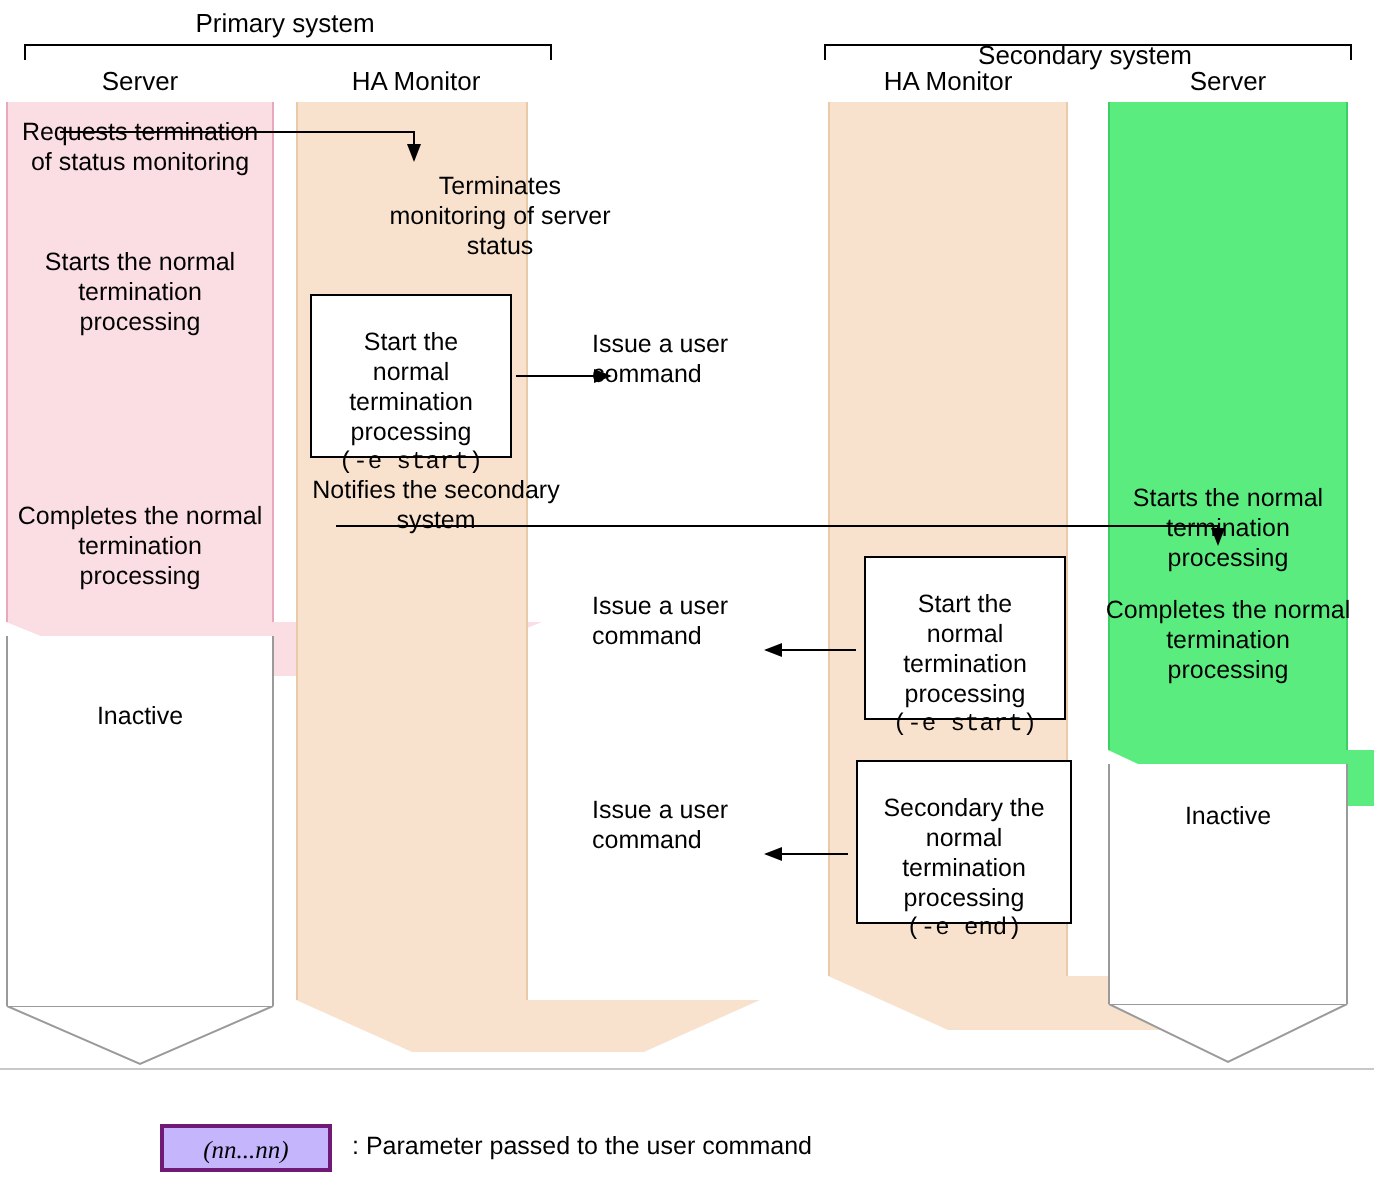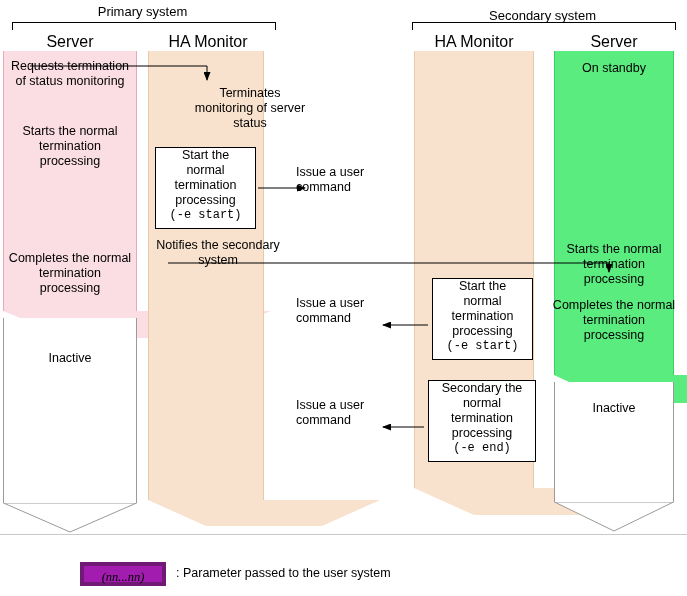--- a/index.html
+++ b/index.html
@@ -29,21 +29,21 @@
     color: #000;
   }
   .group-bracket {
     border-top: 1px solid #000;
     border-left: 1px solid #000;
     border-right: 1px solid #000;
     height: 7px;
   }
   .col-label {
     text-align: center;
-    font-size: 16px;
+    font-size: 13px;
   }
 
   
   .band {
     box-sizing: border-box;
   }
   .band .body {
     box-sizing: border-box;
     width: 100%;
     height: 100%;
@@ -104,41 +104,41 @@
 
   
   .cmd-box {
     position: absolute;
     box-sizing: border-box;
     background: #ffffff;
     border: 1px solid #000;
     text-align: center;
     font-size: 12.5px;
     line-height: 15px;
-    padding-top: 0;
+    padding-top: 16px;
   }
   .mono {
     font-family: "Liberation Mono", monospace;
     font-size: 12px;
   }
 
   .plain-text {
     position: absolute;
     text-align: left;
     font-size: 12.5px;
     line-height: 15px;
   }
 
   
   .legend-label { position: absolute; font-size: 18px; margin-top: 28px; }
   .legend-box {
     position: absolute;
     box-sizing: border-box;
-    border: 4px solid #701a75;
-    background: #a21caf;
+    border: 2px solid #701a75;
+    background: #c4b5fd;
     text-align: center;
     font-size: 12.5px;
     font-style: italic;
     font-family: "Liberation Serif", serif;
     line-height: 22px;
   }
   .legend-desc { position: absolute; font-size: 12.5px; }
 
   .hr-bottom {
     position: absolute;
@@ -148,21 +148,21 @@
   svg.arrow { position: absolute; overflow: visible; }
 </style>
 </head>
 <body>
 
 <div id="stage">
 
   <div class="abs group-label" style="left:10px; top:4px; width:265px;">Primary system</div>
   <div class="abs group-bracket" style="left:12px; top:22px; width:262px;"></div>
 
-  <div class="abs group-label" style="left:410px; top:8px; width:265px;">Secondary system</div>
+  <div class="abs group-label" style="left:410px; top:20px; width:265px;">Secondary system</div>
   <div class="abs group-bracket" style="left:412px; top:22px; width:262px;"></div>
 
   <div class="abs col-label" style="left:8px; top:33px; width:124px;">Server</div>
   <div class="abs col-label" style="left:146px; top:33px; width:124px;">HA Monitor</div>
   <div class="abs col-label" style="left:412px; top:33px; width:124px;">HA Monitor</div>
   <div class="abs col-label" style="left:552px; top:33px; width:124px;">Server</div>
 
   <div class="abs band band-pink" style="left:3px; top:51px; width:134px; height:260px;">
     <div class="body"></div>
     <div class="tip" style="top:260px;"></div>
@@ -232,21 +232,20 @@
   </div>
   <div class="inactive-shape" style="left:554px; top:382px; width:120px; height:120px;">
     <div class="body"></div>
     <div class="tipwrap" style="top:120px;">
       <svg width="120" height="30" viewBox="0 0 120 30">
         <polygon points="0.5,0 119.5,0 60,29" fill="#ffffff" stroke="#9a9a9a" stroke-width="1"></polygon>
       </svg>
     </div>
   </div>
 
-  <div class="band-text" style="left:556px; top:61px; width:116px;">On standby</div>
   <div class="band-text" style="left:552px; top:242px; width:124px;">Starts the normal termination processing</div>
   <div class="band-text" style="left:552px; top:298px; width:124px;">Completes the normal termination processing</div>
   <div class="band-text" style="left:556px; top:401px; width:116px;">Inactive</div>
 
   <svg class="arrow" style="left:0; top:0; width:687px; height:596px;">
     <defs>
       <marker id="ah" markerWidth="9" markerHeight="7" refX="8" refY="3.5" orient="auto">
         <polygon points="0 0, 9 3.5, 0 7" fill="#000"></polygon>
       </marker>
     </defs>
@@ -259,15 +258,15 @@
 
     <path d="M 428 325 L 383 325" stroke="#000" stroke-width="1" fill="none" marker-end="url(#ah)"></path>
 
     <path d="M 424 427 L 383 427" stroke="#000" stroke-width="1" fill="none" marker-end="url(#ah)"></path>
   </svg>
 
   <div class="hr-bottom" style="left:0px; top:534px; width:687px;"></div>
 
   <div class="legend-label" style="left:14px; top:566px;">Legend:</div>
   <div class="legend-box" style="left:80px; top:562px; width:86px; height:24px;">(nn...nn)</div>
-  <div class="legend-desc" style="left:176px; top:566px;">: Parameter passed to the user system</div>
+  <div class="legend-desc" style="left:176px; top:566px;">: Parameter passed to the user command</div>
 
 </div>
 
 </body></html>

